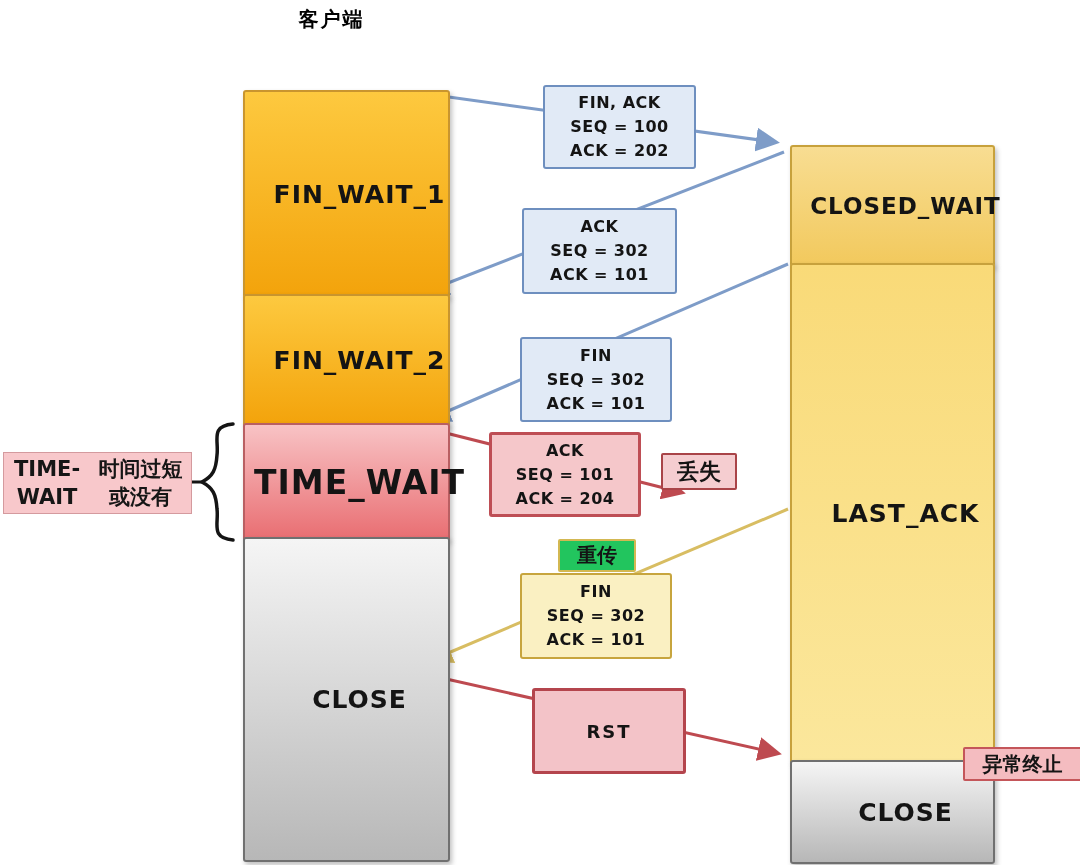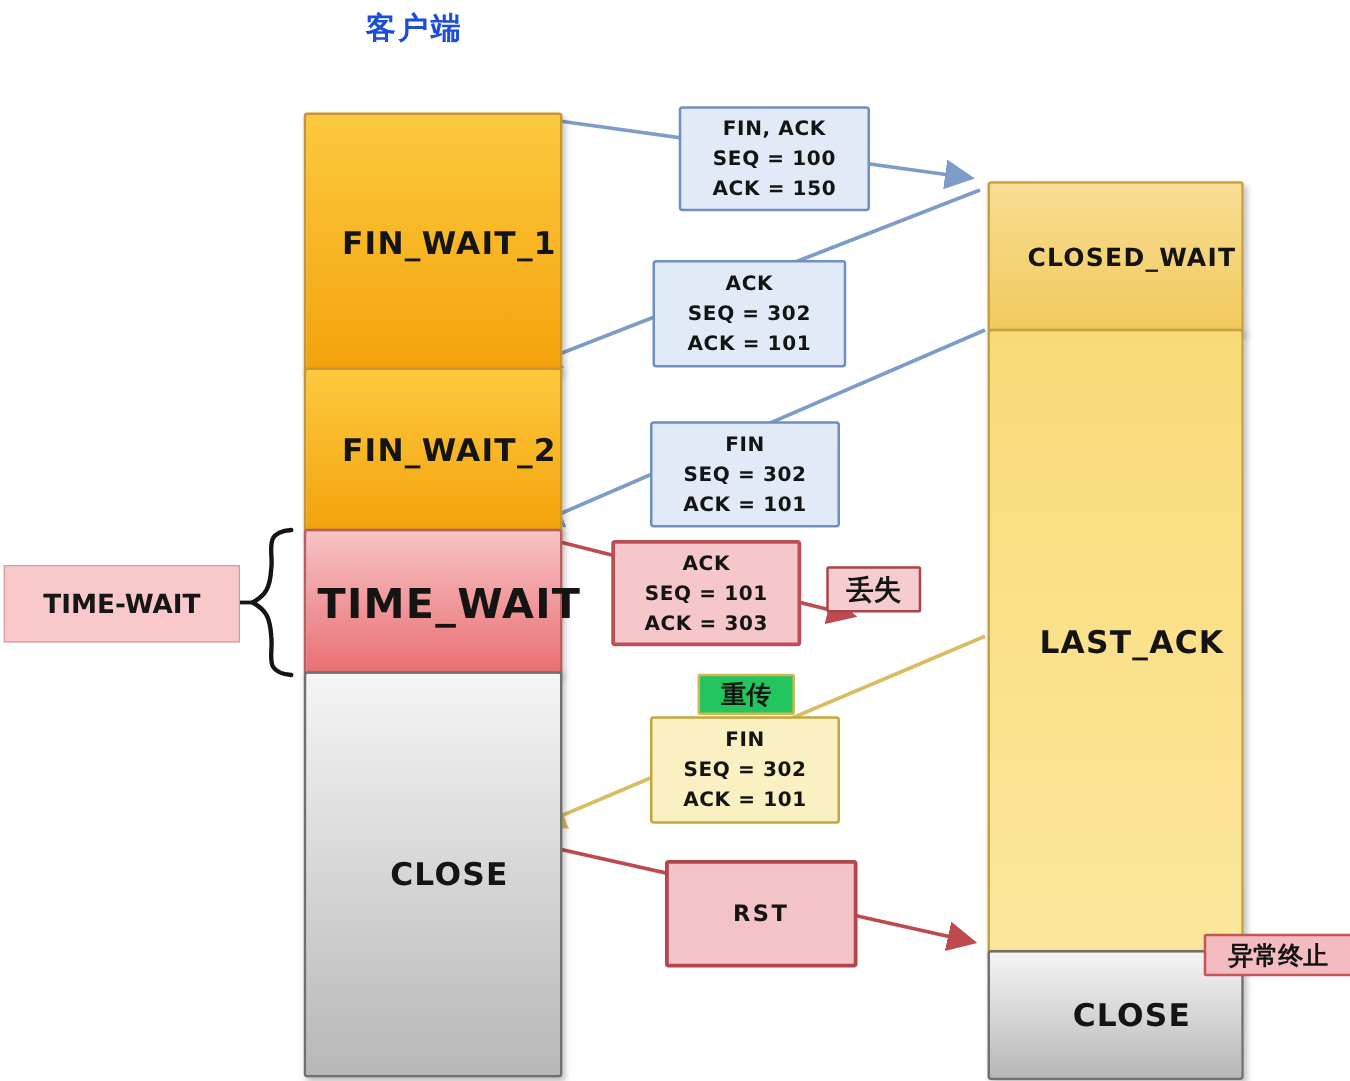--- a/index.html
+++ b/index.html
@@ -2,33 +2,33 @@
 <html><head>
 <meta charset="utf-8">
 <style>
   html,body { margin:0; padding:0; background:#ffffff; }
   #canvas {
     position:relative; width:1080px; height:865px; background:#ffffff;
     font-family:"DejaVu Sans", "Liberation Sans", sans-serif;
     color:#141414; overflow:hidden;
   }
   .title {
-    position:absolute; text-align:center; font-size:24px; font-weight:bold;
-    letter-spacing:2px; color:#1d4ed8;
+    position:absolute; text-align:center; font-size:20px; font-weight:bold;
+    letter-spacing:2px; color:#000000;
   }
   
   .state {
     position:absolute; display:flex; align-items:center; justify-content:center;
     font-weight:bold; letter-spacing:1px; border-radius:3px;
     box-shadow:2px 3px 5px rgba(0,0,0,0.25);
   }
   .st-orange  { background:linear-gradient(180deg,#FDC93F 0%,#F3A30B 100%); border:2px solid #C9952E; font-size:25px; }
   .st-pink    { background:linear-gradient(180deg,#F8C3C5 0%,#E96E72 100%); border:2px solid #B95F62; font-size:33px; }
   .st-gray    { background:linear-gradient(180deg,#F5F5F5 0%,#B7B7B7 100%); border:2px solid #707070; font-size:25px; }
-  .st-yellow1 { background:linear-gradient(180deg,#F8DD92 0%,#F2C95D 100%); border:2px solid #C7A13C; font-size:20px;text-align:right; }
+  .st-yellow1 { background:linear-gradient(180deg,#F8DD92 0%,#F2C95D 100%); border:2px solid #C7A13C; font-size:23px;text-align:right; }
   .st-yellow2 { background:linear-gradient(180deg,#F9DA78 0%,#FBE79C 100%); border:2px solid #C7A13C; font-size:25px; }
   
   .msg {
     position:absolute; display:flex; flex-direction:column; align-items:center;
     justify-content:center; font-weight:bold; font-size:16px; line-height:1.5;
     letter-spacing:0.5px; border-radius:3px; text-align:center;
   }
   .m-blue   { background:#E1EAF6; border:2.5px solid #6E8FBF; }
   .m-red    { background:#F5C7CA; border:3px solid #BE4E55; }
   .m-yellow { background:#FAF0C2; border:2.5px solid #C7A53E; }
@@ -105,47 +105,48 @@
   <div class="state st-yellow2 z2" style="left:790px; top:263px; width:175px; height:497px;">
     <span>LAST_ACK</span>
   </div>
   <div class="state st-gray z2" style="left:790px; top:760px; width:175px; height:100px;">
     <span>CLOSE</span>
   </div>
 
   <div class="msg m-blue z3" style="left:543px; top:85px; width:149px; height:80px;">
     <div>FIN, ACK</div>
     <div>SEQ = 100</div>
-    <div>ACK = 150</div>
+    <div>ACK = 202</div>
   </div>
   <div class="msg m-blue z3" style="left:522px; top:208px; width:151px; height:82px;">
     <div>ACK</div>
     <div>SEQ = 302</div>
     <div>ACK = 101</div>
   </div>
   <div class="msg m-blue z3" style="left:520px; top:337px; width:148px; height:81px;">
     <div>FIN</div>
     <div>SEQ = 302</div>
     <div>ACK = 101</div>
   </div>
   <div class="msg m-red z3" style="left:489px; top:432px; width:146px; height:79px;">
     <div>ACK</div>
     <div>SEQ = 101</div>
-    <div>ACK = 303</div>
+    <div>ACK = 204</div>
   </div>
   <div class="msg m-yellow z3" style="left:520px; top:573px; width:148px; height:82px;">
     <div>FIN</div>
     <div>SEQ = 302</div>
     <div>ACK = 101</div>
   </div>
   <div class="msg m-rst z3" style="left:532px; top:688px; width:148px; height:80px;">
     <div>RST</div>
   </div>
 
   <div class="tag tag-lost z4" style="left:661px; top:453px; width:72px; height:33px;">丢失</div>
   <div class="tag tag-retrans z4" style="left:558px; top:539px; width:74px; height:29px;">重传</div>
   <div class="tag tag-abnormal z4" style="left:963px; top:747px; width:115px; height:30px;">异常终止</div>
 
   <div class="note z4" style="left:3px; top:452px; width:187px; height:60px;">
     <div>TIME-WAIT</div>
+    <div>时间过短或没有</div>
   </div>
 
 </div>
 
 </body></html>

